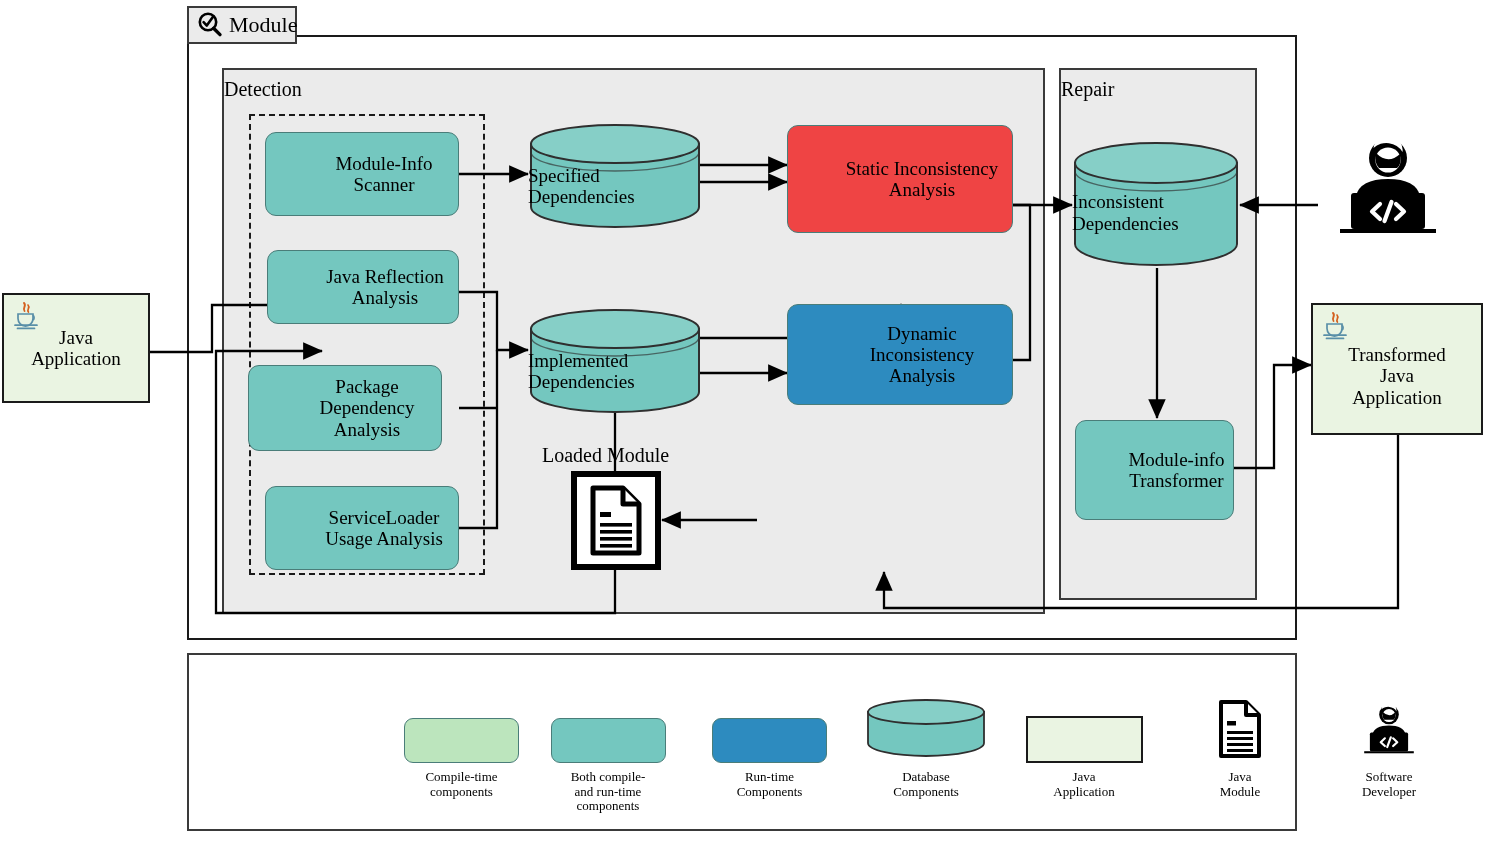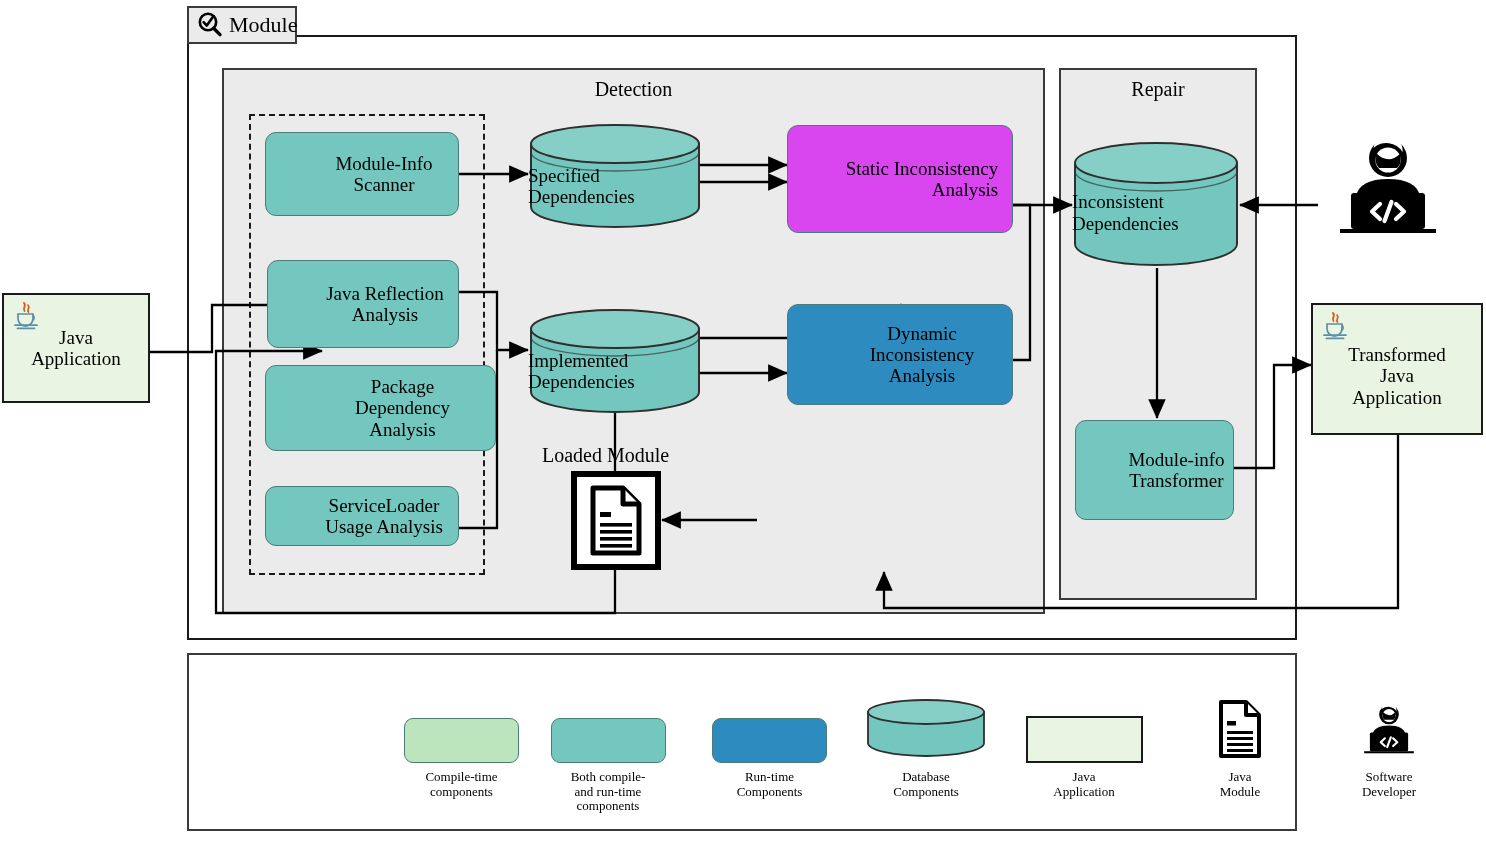--- a/index.html
+++ b/index.html
@@ -39,40 +39,39 @@
     line-height: 1.12;
     z-index: 10;
   }
   .rbox {
     border-radius: 11px;
     border: 1px solid #4a7d79;
     font-size: 19px;
     padding-left: 44px;
   }
   .teal   { background: #74c7bf; }
-  .green  { background: #d946ef; text-align: right; }
+  .green  { background: #ef4444; }
   .blue   { background: #2d8bbf; }
   .javabox {
     background: #eaf4e2;
     border: 2px solid #1a1a1a;
     border-radius: 0;
     font-size: 19px;
   }
   
   .panel {
     position: absolute;
     box-sizing: border-box;
     background: #ebebeb;
     border: 2px solid #3a3a3a;
     z-index: 2;
   }
   .panel-title {
     position: absolute;
     width: 100%;
-    text-align: center;
     font-size: 20px;
     top: 8px;
     left: 0;
   }
   .outer-frame {
     position: absolute;
     box-sizing: border-box;
     border: 2px solid #1a1a1a;
     background: transparent;
     z-index: 1;
@@ -270,32 +269,32 @@
     <span style="white-space:pre-line; margin-top:14px;">Transformed
 Java
 Application</span>
   </div>
 
   <div class="node rbox teal" style="left:265px; top:132px; width:194px; height:84px;">
     <span style="white-space:pre-line;">Module-Info
 Scanner</span>
   </div>
 
-  <div class="node rbox teal" style="left:267px; top:260px; width:192px; height:88px;">
+  <div class="node rbox teal" style="left:267px; top:250px; width:192px; height:74px;">
     <span style="white-space:pre-line;">Java Reflection
 Analysis</span>
   </div>
 
-  <div class="node rbox teal" style="left:265px; top:365px; width:231px; height:86px;">
+  <div class="node rbox teal" style="left:248px; top:365px; width:194px; height:86px;">
     <span style="white-space:pre-line;">Package
 Dependency
 Analysis</span>
   </div>
 
-  <div class="node rbox teal" style="left:265px; top:486px; width:194px; height:60px;justify-content:center;">
+  <div class="node rbox teal" style="left:265px; top:486px; width:194px; height:84px;justify-content:center;">
     <span style="white-space:pre-line;">ServiceLoader
 Usage Analysis</span>
   </div>
 
   <div class="cyl" style="left:528px; top:123px; width:174px; height:105px;">
     <svg width="174" height="105" viewBox="0 0 174 105">
       <path d="M3,21 L3,84 a84,20 0 0 0 168,0 L171,21 z" fill="#74c7bf" stroke="#2f2f2f" stroke-width="2"></path>
       <ellipse cx="87" cy="21" rx="84" ry="19" fill="#86cfc7" stroke="#2f2f2f" stroke-width="2"></ellipse>
       <path d="M3,29 a84,19 0 0 0 168,0" fill="none" stroke="#2f2f2f" stroke-width="1.4" opacity="0.65"></path>
     </svg>

